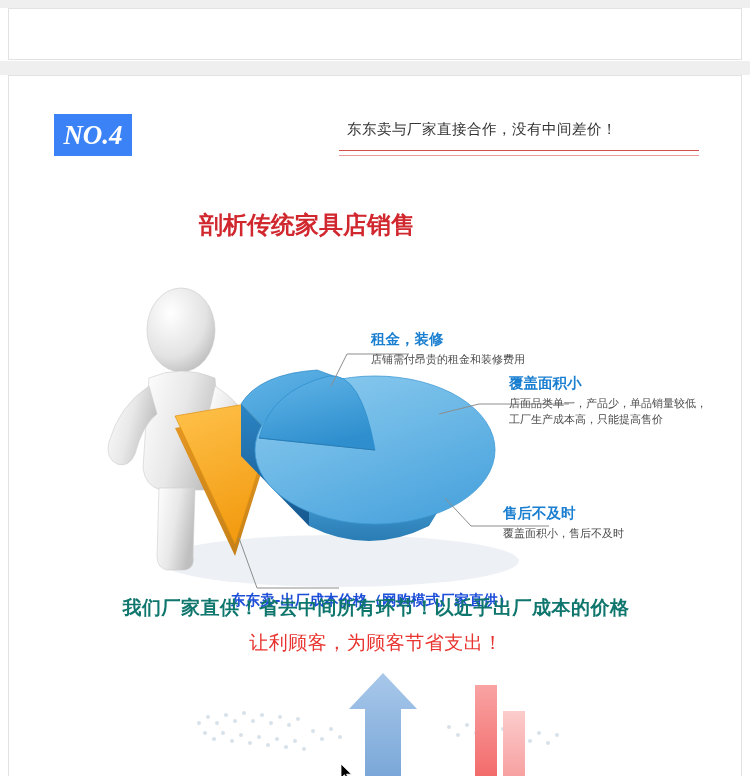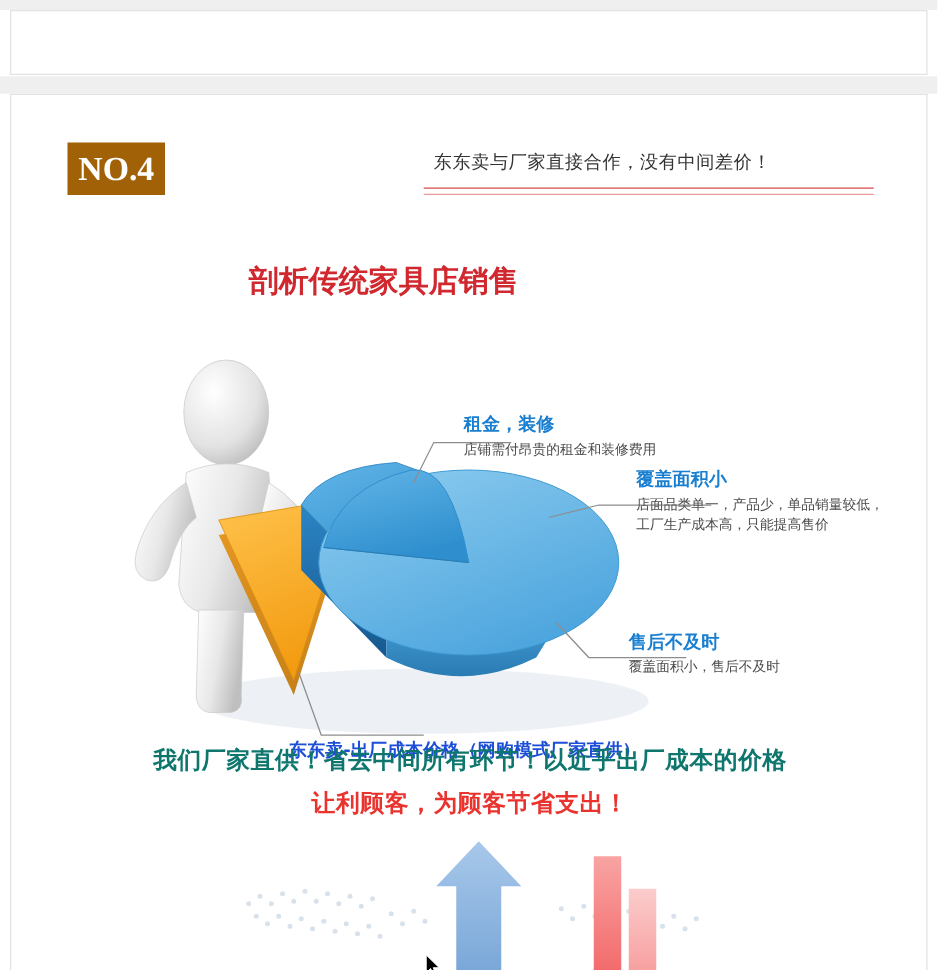--- a/index.html
+++ b/index.html
@@ -56,24 +56,25 @@
   .hdr {
     position: absolute;
     left: 0; top: 28px;
     width: 100%;
     height: 60px;
   }
   .no-badge {
     position: absolute;
     left: 45px; top: 10px;
     width: 78px; height: 42px;
-    background: #a16207;
+    background: #3b82f6;
     color: #ffffff;
     font-family: "Liberation Serif", serif;
     font-weight: bold;
+    font-style: italic;
     font-size: 27px;
     line-height: 42px;
     text-align: center;
     letter-spacing: 0px;
   }
   .hdr-title {
     position: absolute;
     left: 135px; top: 4px;
     font-size: 33px;
     font-weight: bold;
@@ -174,21 +175,21 @@
     color: #0f766e;
     font-family: "DejaVu Sans", sans-serif;
     letter-spacing: 0.5px;
   }
   .slogan2 {
     position: absolute;
     left: 0; top: 554px;
     width: 734px;
     text-align: center;
     font-size: 19px;
-    font-weight: bold;
+    font-weight: normal;
     color: #e8332e;
     font-family: "DejaVu Sans", sans-serif;
     letter-spacing: 0.5px;
   }
   .bottom-art {
     position: absolute;
     left: 0; top: 595px;
     width: 734px; height: 106px;
     overflow: hidden;
   }

